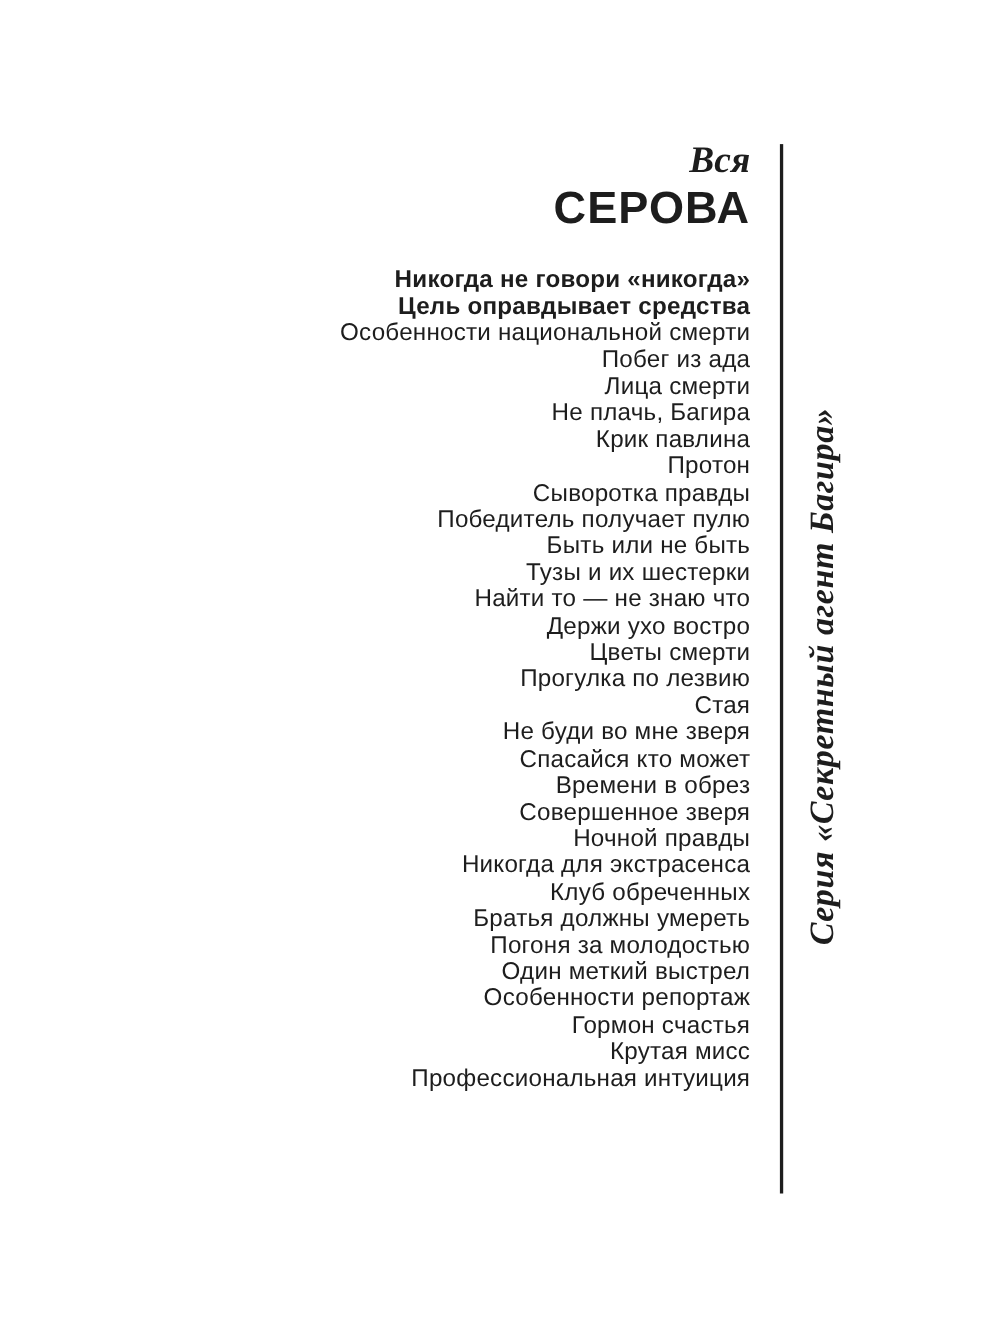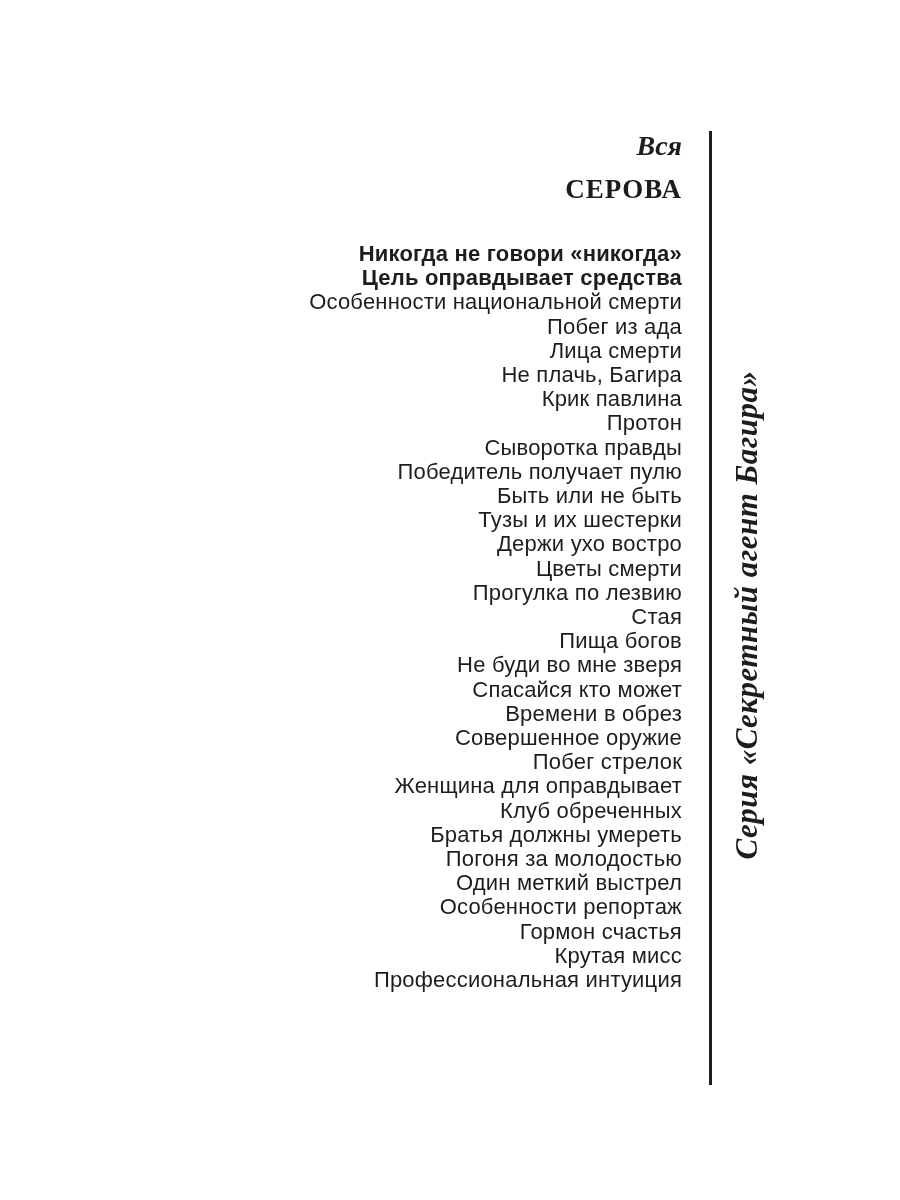--- a/index.html
+++ b/index.html
@@ -17,28 +17,28 @@
   .content {
     position: absolute;
     top: 126px; left: 0; right: 218px;
     text-align: right;
     color: #1d1d1d;
   }
   .author-line1 {
     font-family: "Liberation Serif", "DejaVu Serif", serif;
     font-style: italic;
     font-weight: bold;
-    font-size: 28px;
+    font-size: 34px;
     line-height: 40px;
     padding-left: 28px;
   }
   .author-line2 {
-    font-family: Liberation Serif, serif;
+    font-family: Liberation Sans, sans-serif;
     font-weight: bold;
-    font-size: 27px;
+    font-size: 41px;
     line-height: 46px;
     letter-spacing: 1px;
   }
   .book-list {
     margin-top: 30px;
     font-size: 22px;
     line-height: 24.2px;
     letter-spacing: 0.2px;
   }
   .book-title { white-space: nowrap; }
@@ -79,31 +79,31 @@
         <div class="book-title">Особенности национальной смерти</div>
         <div class="book-title">Побег из ада</div>
         <div class="book-title">Лица смерти</div>
         <div class="book-title">Не плачь, Багира</div>
         <div class="book-title">Крик павлина</div>
         <div class="book-title">Протон</div>
         <div class="book-title">Сыворотка правды</div>
         <div class="book-title">Победитель получает пулю</div>
         <div class="book-title">Быть или не быть</div>
         <div class="book-title">Тузы и их шестерки</div>
+        <div class="book-title">Найти то — не знаю что</div>
         <div class="book-title">Держи ухо востро</div>
         <div class="book-title">Цветы смерти</div>
         <div class="book-title">Прогулка по лезвию</div>
         <div class="book-title">Стая</div>
-        <div class="book-title">Пища богов</div>
         <div class="book-title">Не буди во мне зверя</div>
         <div class="book-title">Спасайся кто может</div>
         <div class="book-title">Времени в обрез</div>
-        <div class="book-title">Совершенное оружие</div>
-        <div class="book-title">Побег стрелок</div>
-        <div class="book-title">Женщина для оправдывает</div>
+        <div class="book-title">Совершенное зверя</div>
+        <div class="book-title">Ночной правды</div>
+        <div class="book-title">Никогда для экстрасенса</div>
         <div class="book-title">Клуб обреченных</div>
         <div class="book-title">Братья должны умереть</div>
         <div class="book-title">Погоня за молодостью</div>
         <div class="book-title">Один меткий выстрел</div>
         <div class="book-title">Особенности репортаж</div>
         <div class="book-title">Гормон счастья</div>
         <div class="book-title">Крутая мисс</div>
         <div class="book-title">Профессиональная интуиция</div>
       </div>
   </div>

